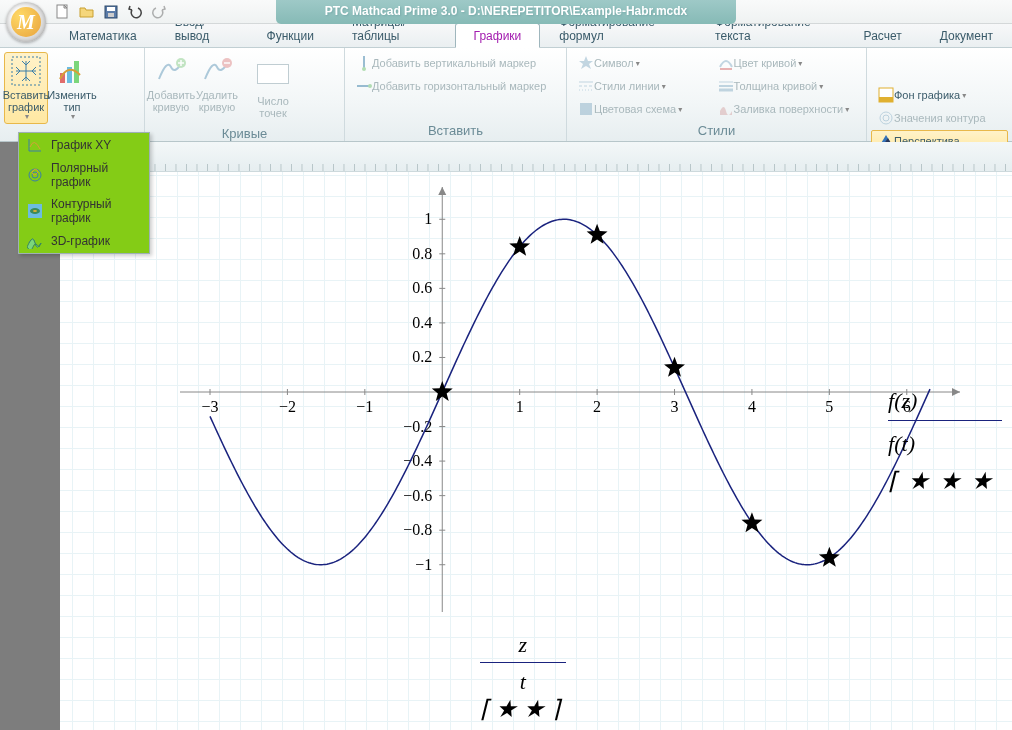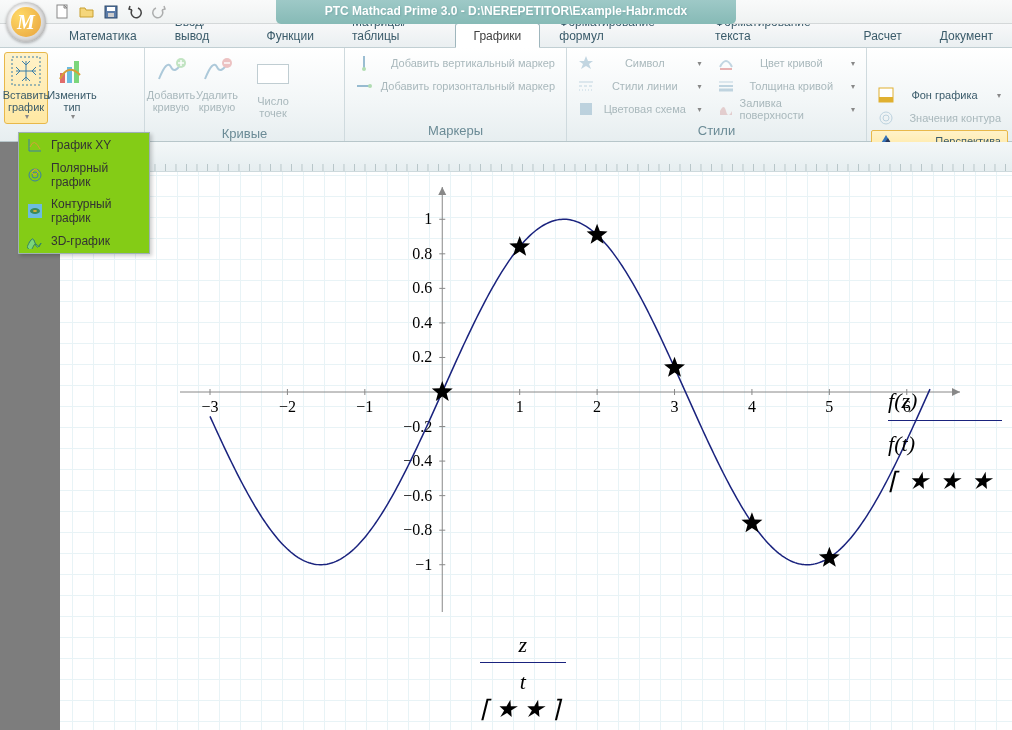--- a/index.html
+++ b/index.html
@@ -10,35 +10,35 @@
   .qat { display: flex; gap: 8px; margin-left: 55px; align-items: center; }
   .qat-icon { width: 16px; height: 16px; display:flex; align-items:center; justify-content:center; }
   .title-text { position:absolute; left:50%; transform:translateX(-50%); min-width: 460px; text-align:center; color: #fff; font-size: 12px; font-weight: bold; text-shadow: 1px 1px 2px #7aa; background: linear-gradient(to bottom, #9ec9c7 0%, #86bab6 100%); padding: 4px 40px; border-radius: 0 0 5px 5px; height: 24px; }
   
   .m-logo { position: absolute; left: 6px; top: 2px; width: 40px; height: 40px; border-radius: 50%; background: radial-gradient(circle at 30% 30%, #fff, #ccc); box-shadow: inset 0 0 4px rgba(0,0,0,0.3), 0 1px 3px rgba(0,0,0,0.3); z-index: 100; display:flex; align-items:center; justify-content:center; }
   .m-logo-inner { width: 30px; height: 30px; border-radius: 50%; background: radial-gradient(circle at 30% 30%, #ffd966, #e8a33d); display:flex; align-items:center; justify-content:center; color:#fff; font-weight:bold; font-size:20px; font-style:italic; font-family: Georgia, serif; }
   
   
   .tabstrip { height: 24px; background: linear-gradient(to bottom, #f7f8f9 0%, #eaeff1 100%); display: flex; align-items: flex-end; padding-left: 50px; border-bottom: 1px solid #c1cfd3; }
   .tab { padding: 5px 18px 4px; color: #3a5b6a; cursor: pointer; border: 1px solid transparent; border-bottom: none; font-size: 12px; }
-  .tab.active { background: #fff; border: 1px solid #9fb6bd; border-bottom: 1px solid #fff; border-radius: 3px 3px 0 0; margin-bottom: -1px; color: #404040; }
+  .tab.active { background: #fff; border: 1px solid #9fb6bd; border-bottom: 1px solid #fff; border-radius: 3px 3px 0 0; margin-bottom: -1px; color: #a21caf; }
   
   
   .ribbon { height: 94px; background: linear-gradient(to bottom, #fff 0%, #f2f6f7 60%, #e7eef0 100%); border-bottom: 1px solid #b7c6ca; display: flex; }
   .group { border-right: 1px solid #cfdade; display: flex; flex-direction: column; justify-content: space-between; padding: 2px 4px 0; }
   .group-label { text-align: center; font-size: 13px; color: #6b8b96; padding: 2px 0 3px; }
   .group-body { flex: 1; display: flex; align-items: flex-start; gap: 2px; padding-top: 2px; }
   
   .big-btn { width: 44px; height: 72px; display: flex; flex-direction: column; align-items: center; justify-content: flex-start; padding-top: 2px; border: 1px solid transparent; border-radius: 3px; text-align: center; line-height: 1.1; cursor: pointer; }
   .big-btn.active { background: linear-gradient(to bottom, #fff2c9, #ffe8a3); border-color: #e8b84a; }
   .big-btn .bicon { width: 32px; height: 32px; margin-bottom: 2px; display:flex; align-items:center; justify-content:center; }
   .big-btn .blabel { font-size: 11px; color: #3a5b6a; }
   .big-btn.disabled .blabel { color: #a9b8bc; }
   
-  .small-btn { display: flex; align-items: center; gap: 6px; padding: 2px 6px; height: 22px; font-size: 11px; color: #3a5b6a; cursor: pointer; border: 1px solid transparent; border-radius: 2px; justify-content: space-between; }
+  .small-btn { display: flex; align-items: center; gap: 0; padding: 2px 6px; height: 22px; font-size: 11px; color: #3a5b6a; cursor: pointer; border: 1px solid transparent; border-radius: 2px; }
   .small-btn.disabled { color: #a9b8bc; cursor: default; }
   .small-btn .sicon { width: 16px; height: 16px; flex-shrink: 0; display:flex; align-items:center; justify-content:center; }
   .small-btn.active { background: linear-gradient(to bottom, #fff2c9, #ffe8a3); border-color: #e8b84a; }
   .col { display: flex; flex-direction: column; gap: 1px; }
   .dd-arrow { margin-left: 2px; font-size: 8px; color: #888; }
 
   
   .dropdown { position: absolute; left: 18px; top: 132px; width: 132px; background: #84cc16; border: 1px solid #9eb0b6; box-shadow: 2px 2px 4px rgba(0,0,0,0.2); z-index: 50; }
   .dropdown-item { display: flex; align-items: center; gap: 8px; padding: 4px 8px; font-size: 12px; color: #333; cursor: pointer; }
   .dropdown-item .dicon { width: 16px; height: 16px; display:flex; align-items:center; justify-content:center; }
@@ -208,21 +208,21 @@
             <span class="sicon">
               <svg width="16" height="16" opacity="0.5">
                 <line x1="1" y1="8" x2="15" y2="8" stroke="#3b7fa8" stroke-width="2"></line>
                 <circle cx="14" cy="8" r="2" fill="#6cc06c"></circle>
               </svg>
             </span>
             <span>Добавить горизонтальный маркер</span>
           </div>
       </div>
     </div>
-    <div class="group-label">Маркеры</div>
+    <div class="group-label">Вставить</div>
   </div>
 
   <div class="group" style="width:300px;">
     <div class="group-body">
       <div class="col" style="width:138px;">
         <div class="small-btn disabled">
             <span class="sicon">
               <svg width="16" height="16" opacity="0.5">
                 <path d="M8 1 l2 5 5 0 -4 3 2 5 -5 -3 -5 3 2 -5 -4 -3 5 0z" fill="#8ab0c7"></path>
               </svg>

